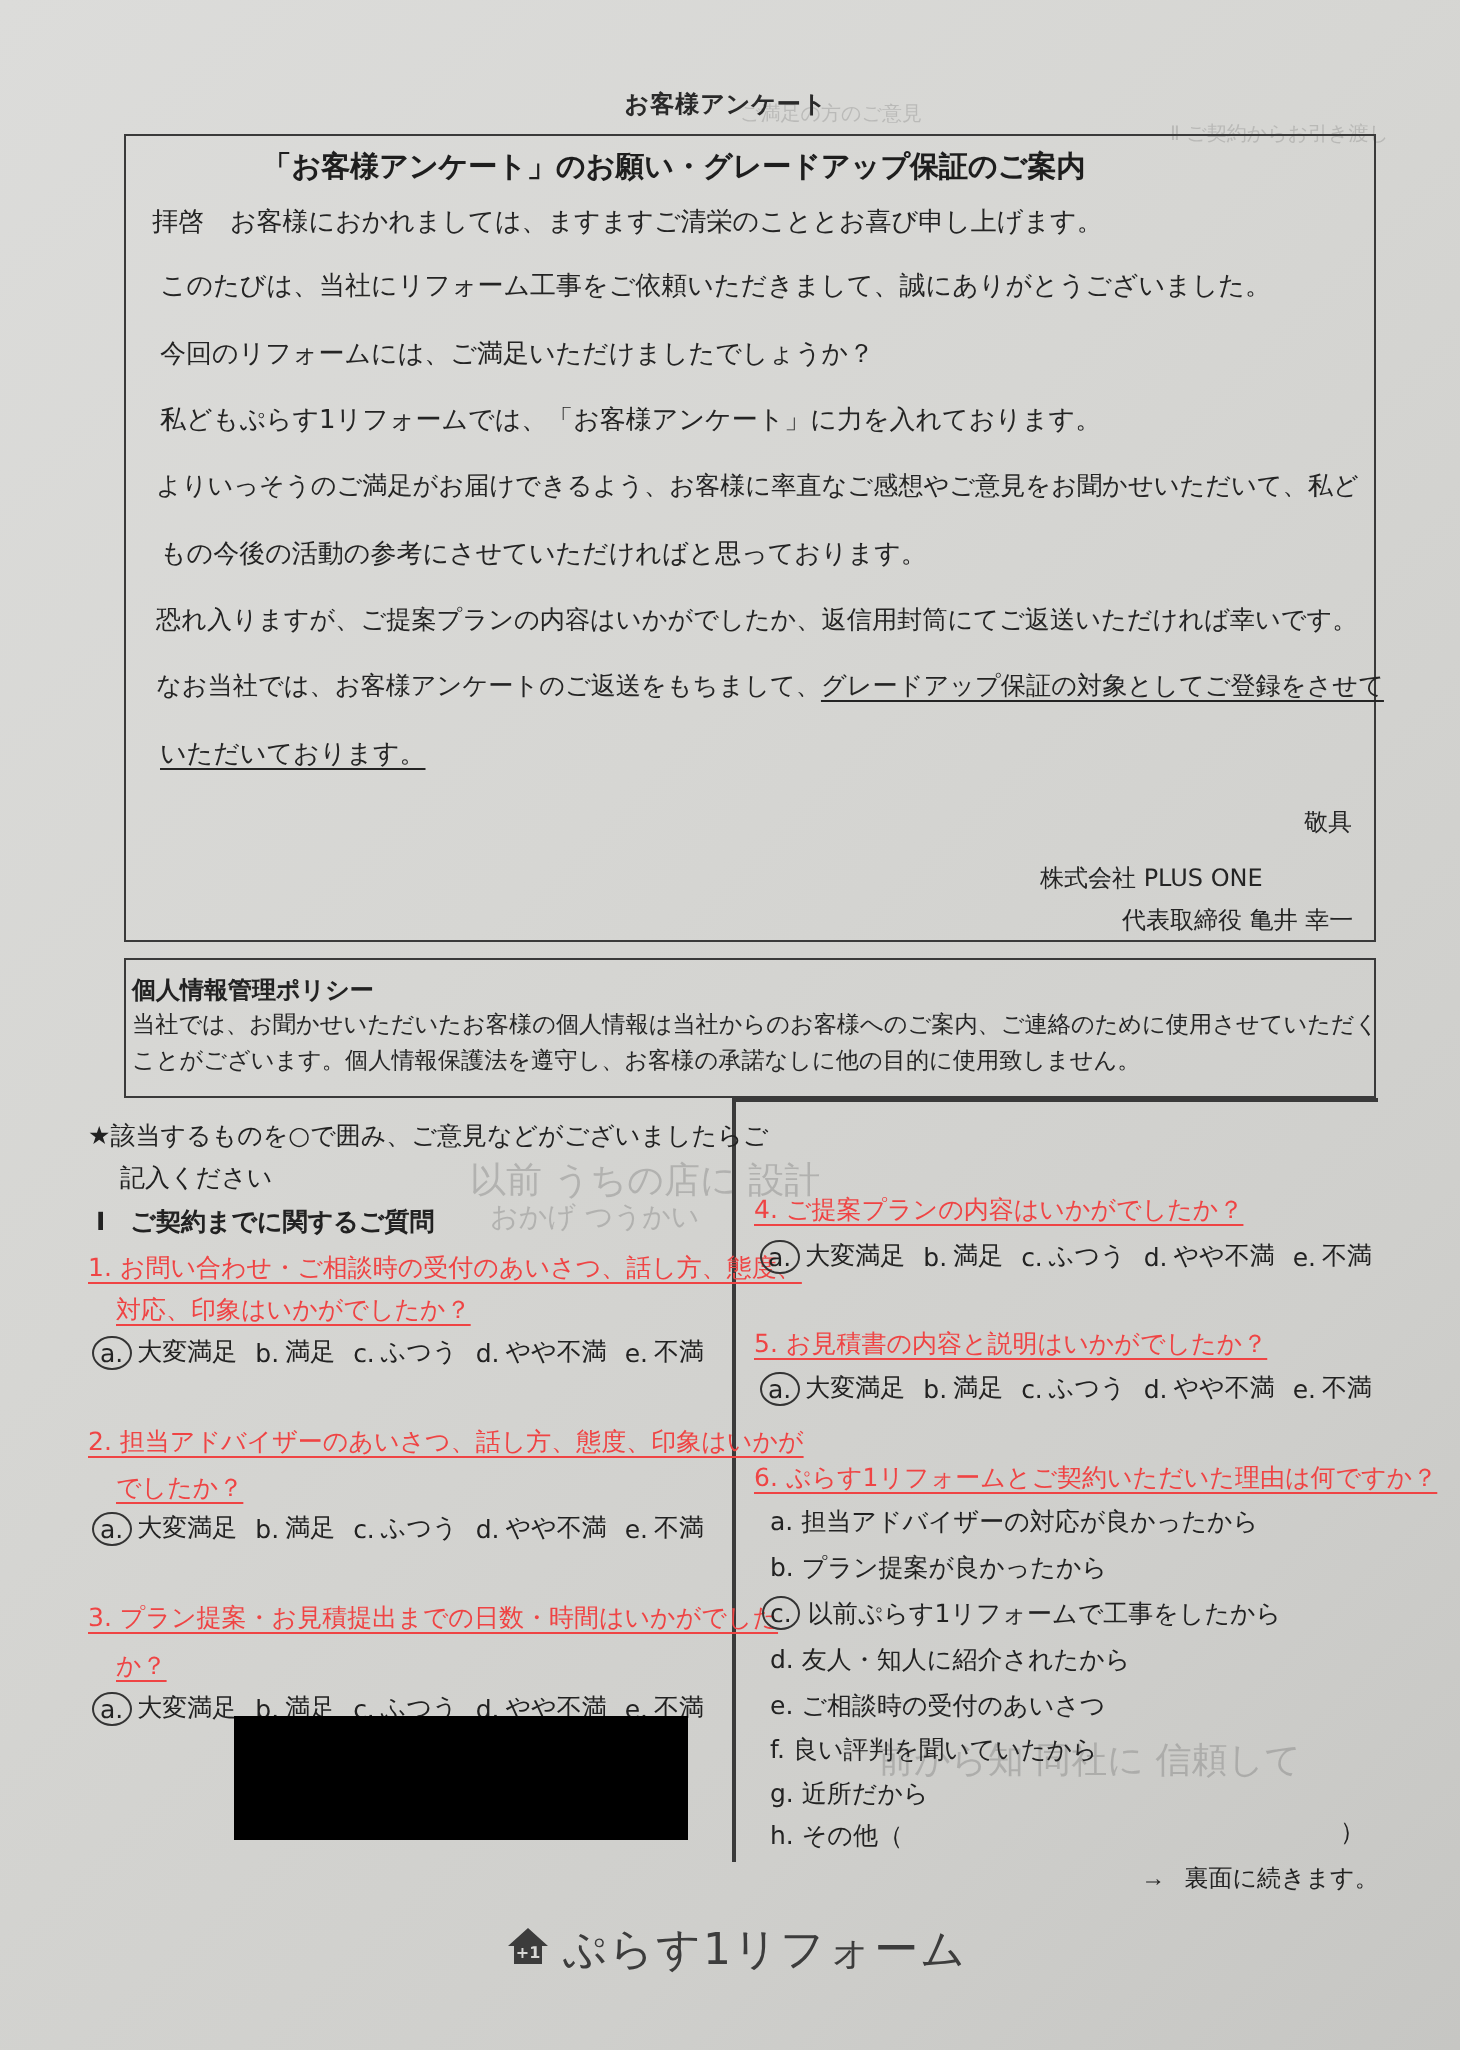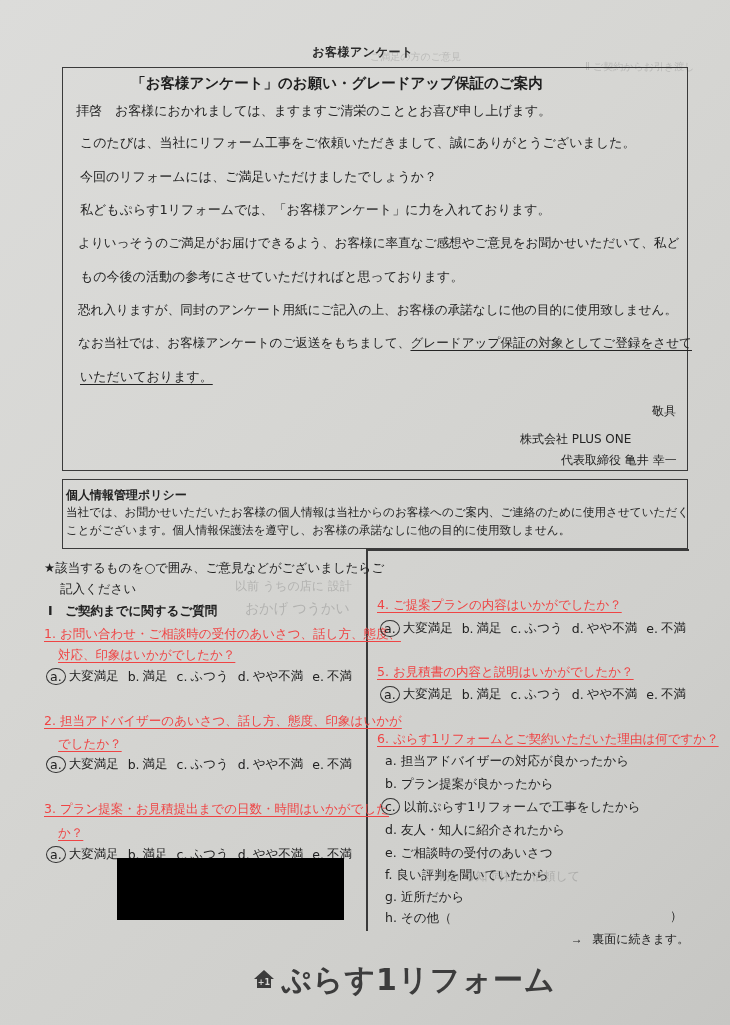--- a/index.html
+++ b/index.html
@@ -38,43 +38,43 @@
   .q { font-size:12.5px; color:#ef4444; white-space:nowrap; text-decoration:underline; text-underline-offset:3px; }
   .opts { font-size:12.5px; color:#222; white-space:nowrap; display:flex; gap:9px; align-items:center; }
   .opt { display:inline-flex; align-items:center; gap:3px; }
   .opt.sel .letter {
     border:1.5px solid #333; border-radius:50%; padding:0 3px; margin-left:-4px;
   }
   .reason { font-size:12.5px; color:#222; white-space:nowrap; }
   .reason.sel .letter { border:1.5px solid #333; border-radius:50%; padding:0 3px; margin-left:-4px; }
   .redact { left:117px; top:858px; width:227px; height:62px; background:#000; }
   .continue { font-size:12px; color:#222; white-space:nowrap; }
-  .hand { font-family:"DejaVu Serif", serif; color:rgba(90,90,90,0.28); font-size:12px; white-space:nowrap; }
+  .hand { font-family:"DejaVu Serif", serif; color:rgba(90,90,90,0.28); font-size:18px; white-space:nowrap; }
   .logo { left:253px; top:960px; display:flex; align-items:center; gap:6px; }
-  .logo-text { font-size:30px; font-weight:bold; color:#3c3c3c; letter-spacing:1px; }
+  .logo-text { font-size:22px; font-weight:normal; color:#3c3c3c; letter-spacing:1px; }
   .faint { color:rgba(80,80,80,0.22); font-size:10px; white-space:nowrap; }
 </style>
 </head>
 <body>
 
 <div class="abs faint" style="left:370px;top:50px;">ご満足の方のご意見</div>
 <div class="abs faint" style="left:585px;top:60px;">Ⅱ ご契約からお引き渡し</div>
 
 <div class="abs doc-title">お客様アンケート</div>
 
 <div class="abs intro-box"></div>
 <div class="abs intro-heading">「お客様アンケート」のお願い・グレードアップ保証のご案内</div>
 
 <div class="abs para" style="left:76px;top:102px;">拝啓　お客様におかれましては、ますますご清栄のこととお喜び申し上げます。</div>
 <div class="abs para" style="left:80px;top:134px;">このたびは、当社にリフォーム工事をご依頼いただきまして、誠にありがとうございました。</div>
 <div class="abs para" style="left:80px;top:168px;">今回のリフォームには、ご満足いただけましたでしょうか？</div>
 <div class="abs para" style="left:80px;top:201px;">私どもぷらす1リフォームでは、「お客様アンケート」に力を入れております。</div>
 <div class="abs para" style="left:78px;top:235px;font-size:12.6px;">よりいっそうのご満足がお届けできるよう、お客様に率直なご感想やご意見をお聞かせいただいて、私ど</div>
 <div class="abs para" style="left:80px;top:268px;">もの今後の活動の参考にさせていただければと思っております。</div>
-<div class="abs para" style="left:78px;top:302px;font-size:12.6px;">恐れ入りますが、同封のアンケート用紙にご記入の上、お客様の承諾なしに他の目的に使用致しません。</div>
+<div class="abs para" style="left:78px;top:302px;font-size:12.6px;">恐れ入りますが、ご提案プランの内容はいかがでしたか、返信用封筒にてご返送いただければ幸いです。</div>
 
 <div class="abs para" style="left:78px;top:335px;font-size:12.6px;">
   <span>なお当社では、お客様アンケートのご返送をもちまして、</span><span class="uline">グレードアップ保証の対象としてご登録をさせて</span>
 </div>
 <div class="abs para uline" style="left:80px;top:368px;">いただいております。</div>
 
 <div class="abs closing" style="left:652px;top:403px;">敬具</div>
 <div class="abs closing" style="left:520px;top:431px;">株式会社 PLUS ONE</div>
 <div class="abs closing" style="left:535px;top:452px;margin-left:26px;">
   <span>代表取締役</span>&nbsp;<span>亀井 幸一</span>

